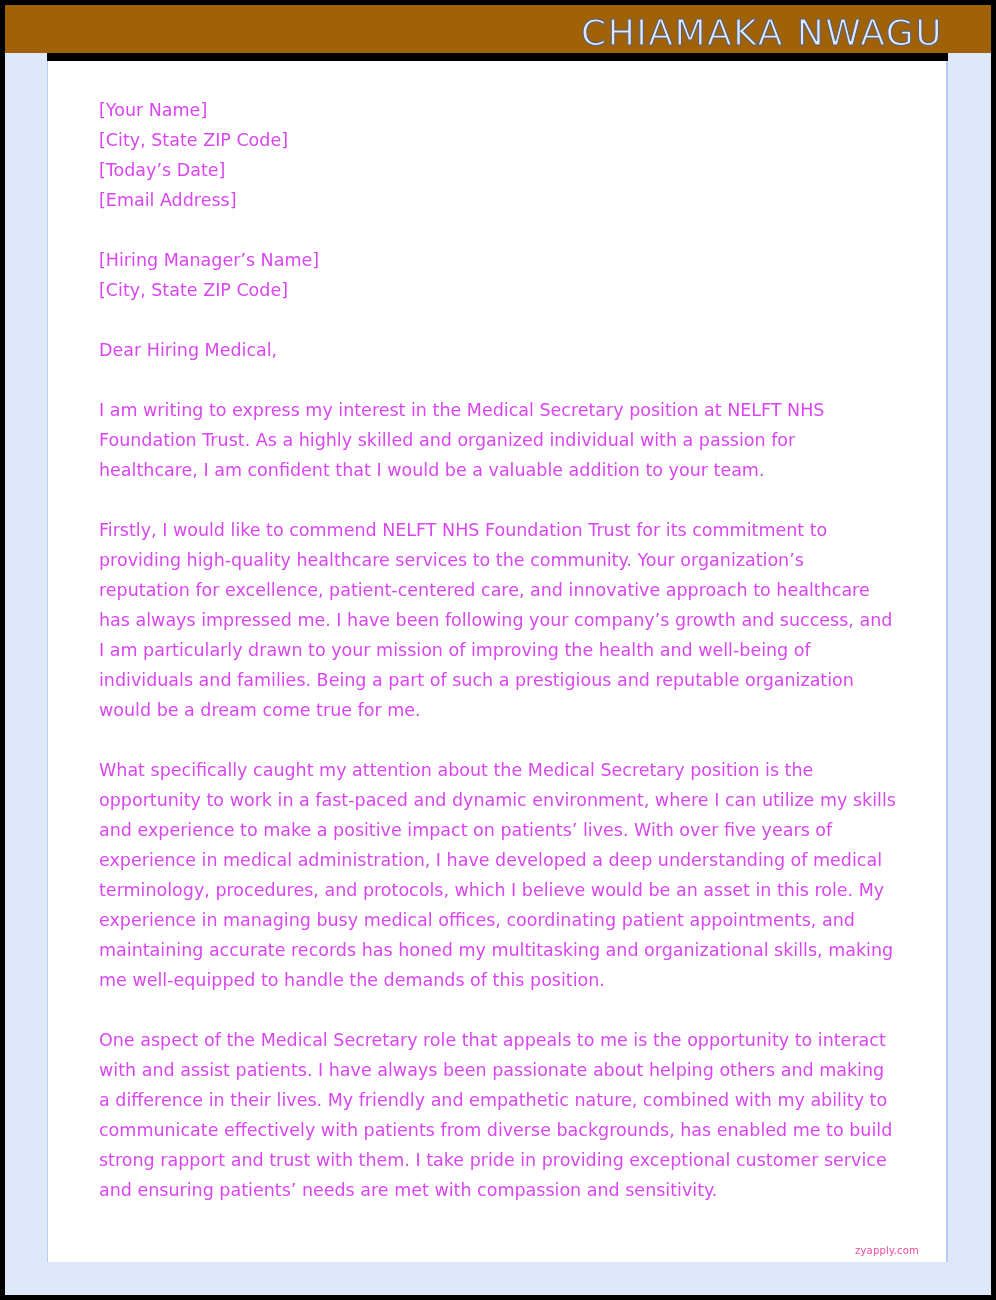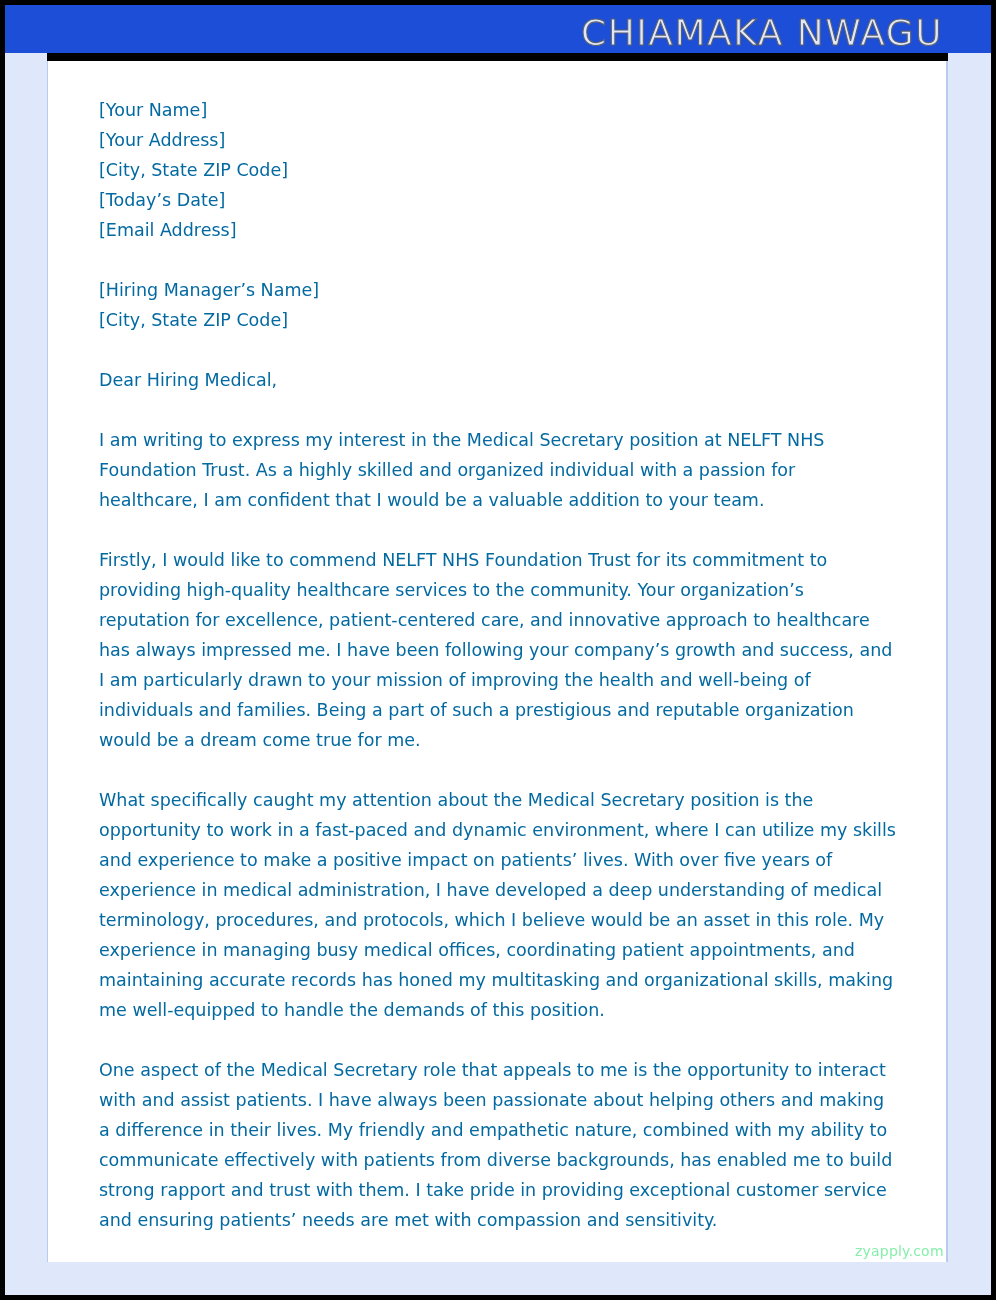--- a/index.html
+++ b/index.html
@@ -26,21 +26,21 @@
     background: #dfe7fa;
   }
 
   
   .header-band {
     position: absolute;
     left: 5px;
     top: 5px;
     width: 986px;
     height: 48px;
-    background: #1d4ed8;
+    background: #a16207;
   }
   .header-name {
     position: absolute;
     right: 48px;
     top: 8px;
     font-family: "DejaVu Sans", sans-serif;
     font-size: 36px;
     font-weight: 400;
     letter-spacing: 1.5px;
     line-height: 40px;
@@ -76,43 +76,43 @@
 
   
   .letter {
     position: absolute;
     left: 99px;
     top: 95px;
     width: 800px;
     font-family: "DejaVu Sans", sans-serif;
     font-size: 17.5px;
     line-height: 30px;
-    color: #0369a1;
+    color: #d946ef;
   }
   .letter .block {
     margin: 0 0 30px 0;
   }
   .letter .block:last-child { margin-bottom: 0; }
   .letter .line {
     white-space: nowrap;
   }
   .letter p {
     margin: 0;
     text-align: left;
   }
 
   
   .watermark {
     position: absolute;
     left: 855px;
     top: 1243px;
     font-family: "DejaVu Sans", sans-serif;
-    font-size: 14px;
+    font-size: 10px;
     line-height: 16px;
-    color: #86efac;
+    color: #ec4899;
     white-space: nowrap;
     letter-spacing: 0.2px;
   }
 </style>
 </head>
 <body>
 
 <div id="screen">
 
   <div class="backdrop"></div>
@@ -122,21 +122,20 @@
   </div>
 
   <div class="header-rule"></div>
 
   <div class="sheet"></div>
 
   <div class="letter">
 
     <div class="block">
       <div class="line">[Your Name]</div>
-      <div class="line">[Your Address]</div>
       <div class="line">[City, State ZIP Code]</div>
       <div class="line">[Today’s Date]</div>
       <div class="line">[Email Address]</div>
     </div>
 
     <div class="block">
       <div class="line">[Hiring Manager’s Name]</div>
       <div class="line">[City, State ZIP Code]</div>
     </div>
 

